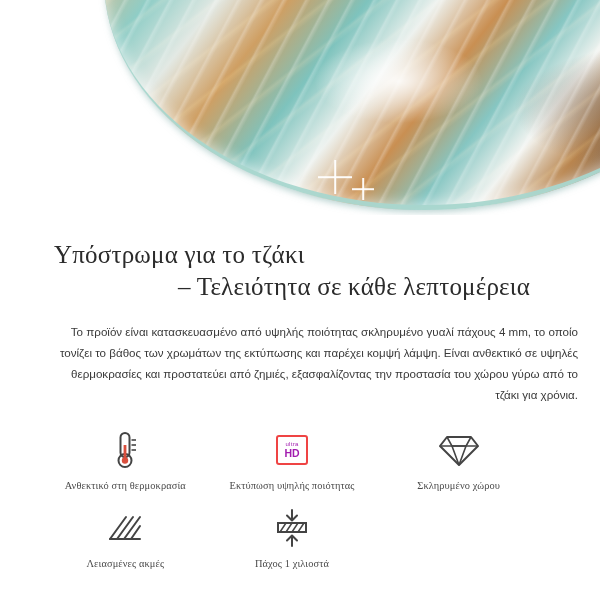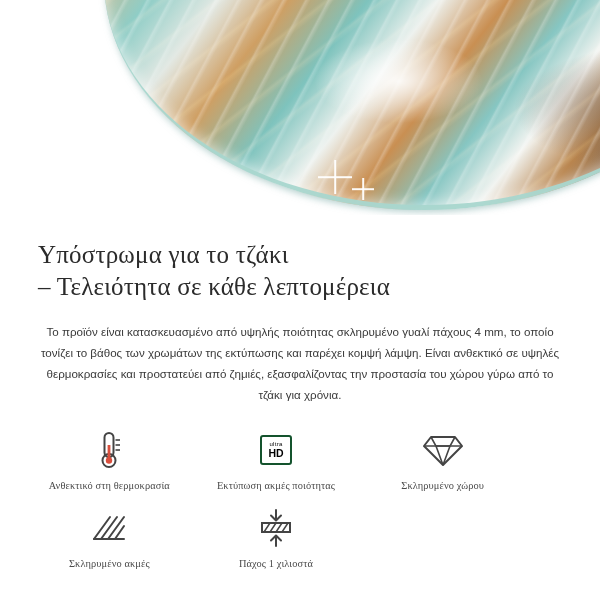--- a/index.html
+++ b/index.html
@@ -94,38 +94,38 @@
     transform: translate(-50%, -50%);
   }
   .hero-sparkle::before { width: 34px; height: 1.6px; }
   .hero-sparkle::after { width: 1.6px; height: 34px; }
   .sp1 { left: 318px; top: 160px; }
   .sp2 { left: 352px; top: 178px; width: 22px; height: 22px; }
   .sp2::before { width: 22px; }
   .sp2::after { height: 22px; }
 
   
-  .content { position: absolute; left: 0; top: 215px; width: 552px; }
+  .content { position: absolute; left: 16px; top: 215px; width: 552px; }
   .headline {
     margin: 24px 38px 0 38px;
     font-size: 25px;
     line-height: 32px;
     font-weight: 400;
     color: #2b2b2b;
     letter-spacing: .2px;
   }
-  .headline .l2 { display: block; }
+  .headline .l2 { display: block; text-align: right; }
   .body-copy {
     margin: 18px 38px 0 38px;
     width: 524px;
     font-family: "Liberation Sans", sans-serif;
     font-size: 11.6px;
     line-height: 21px;
     color: #3a3a3a;
-    text-align: center;
+    text-align: right;
   }
 
   
   .features {
     margin: 22px 26px 0 26px;
     display: grid;
     grid-template-columns: repeat(3, 1fr);
     grid-row-gap: 14px;
   }
   .feature {
@@ -144,26 +144,26 @@
     margin-top: 7px;
     font-family: "Liberation Serif", serif;
     font-size: 10.4px;
     color: #4a4a4a;
     letter-spacing: .1px;
     text-align: center;
   }
   svg { display: block; }
   .ultrahd-box {
     width: 32px; height: 30px;
-    border: 2px solid #14532d;
+    border: 2px solid #ef4444;
     border-radius: 3px;
     display: flex; flex-direction: column;
     align-items: center; justify-content: center;
     font-family: "Liberation Sans", sans-serif;
-    color: #000000;
+    color: #a21caf;
   }
   .ultrahd-box .u { font-size: 6px; letter-spacing: .3px; line-height: 7px; }
   .ultrahd-box .hd { font-size: 10.5px; font-weight: bold; line-height: 11px; }
 </style>
 </head>
 <body>
 
 <div class="page">
 
   <div class="hero">
@@ -200,21 +200,21 @@
         <div class="feature-label">Ανθεκτικό στη θερμοκρασία</div>
       </div>
 
       <div class="feature">
         <div class="feature-icon">
           <div class="ultrahd-box">
             <span class="u">ultra</span>
             <span class="hd">HD</span>
           </div>
         </div>
-        <div class="feature-label">Εκτύπωση ακμές ποιότητας</div>
+        <div class="feature-label">Εκτύπωση υψηλής ποιότητας</div>
       </div>
 
 
       <div class="feature">
         <div class="feature-icon">
           <svg width="42" height="38" viewBox="0 0 42 38">
             <path d="M9 6 H33 L40 15 L21 34 L2 15 Z" fill="none" stroke="#444" stroke-width="2" stroke-linejoin="round"></path>
             <path d="M2 15 H40" stroke="#444" stroke-width="1.6"></path>
             <path d="M9 6 L14 15 L21 34" fill="none" stroke="#444" stroke-width="1.6"></path>
             <path d="M33 6 L28 15 L21 34" fill="none" stroke="#444" stroke-width="1.6"></path>
@@ -227,21 +227,21 @@
       <div class="feature">
         <div class="feature-icon">
           <svg width="42" height="34" viewBox="0 0 42 34">
             <path d="M6 28 L22 6" stroke="#444" stroke-width="2" stroke-linecap="round"></path>
             <path d="M13 28 L29 6" stroke="#444" stroke-width="2" stroke-linecap="round"></path>
             <path d="M20 28 L36 6" stroke="#444" stroke-width="2" stroke-linecap="round"></path>
             <path d="M27 28 L36 15" stroke="#444" stroke-width="2" stroke-linecap="round"></path>
             <path d="M6 28 H36" stroke="#444" stroke-width="2" stroke-linecap="round"></path>
           </svg>
         </div>
-        <div class="feature-label">Σκληρυμένο ακμές</div>
+        <div class="feature-label">Λειασμένες ακμές</div>
       </div>
 
       <div class="feature">
         <div class="feature-icon">
           <svg width="42" height="42" viewBox="0 0 42 42">
             <path d="M21 3 V12" stroke="#444" stroke-width="2" stroke-linecap="round"></path>
             <path d="M16 8.5 L21 13.5 L26 8.5" fill="none" stroke="#444" stroke-width="2" stroke-linecap="round" stroke-linejoin="round"></path>
             <rect x="7" y="16" width="28" height="9" fill="none" stroke="#444" stroke-width="2"></rect>
             <path d="M9 25 L15 16 M15 25 L21 16 M21 25 L27 16 M27 25 L33 16" stroke="#444" stroke-width="1.5"></path>
             <path d="M21 39 V30" stroke="#444" stroke-width="2" stroke-linecap="round"></path>

